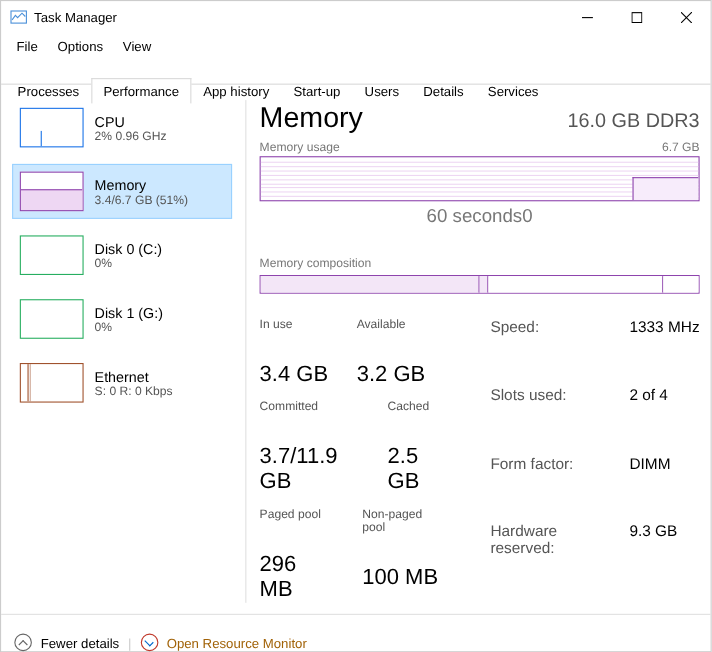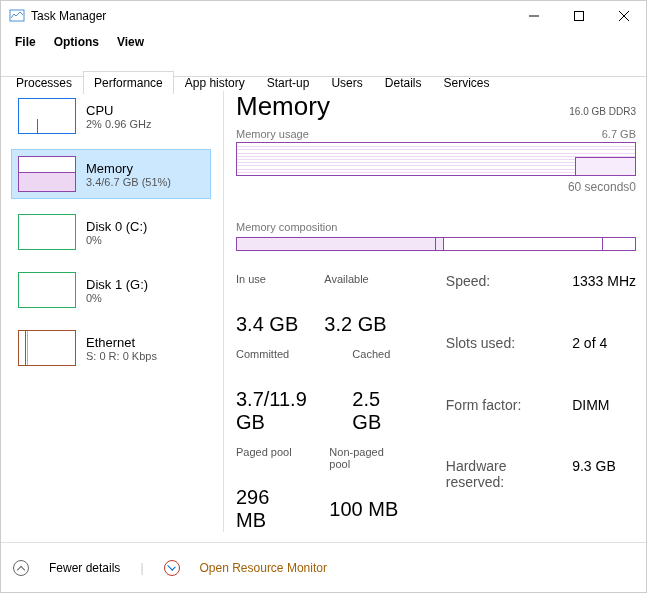--- a/index.html
+++ b/index.html
@@ -2,21 +2,21 @@
 <html><head>
 <meta charset="utf-8">
 <style>
   * { margin: 0; padding: 0; box-sizing: border-box; font-family: 'Segoe UI', Tahoma, sans-serif; }
   body { background: #fff; font-size: 12px; color: #000; width: 647px; height: 593px; overflow: hidden; display: flex; flex-direction: column; border: 1px solid #ccc; }
   .titlebar { display: flex; align-items: center; height: 30px; padding: 0 0 0 8px; }
   .titlebar .icon { width: 16px; height: 16px; margin-right: 6px; }
   .titlebar .title { flex: 1; font-size: 12px; }
   .window-controls { display: flex; }
   .window-controls .wc { width: 45px; height: 30px; display: flex; align-items: center; justify-content: center; cursor: default; }
-  .menubar { display: flex; padding: 2px 6px; gap: 2px; height: 22px; align-items: center; font-weight: bold; }
+  .menubar { display: flex; padding: 2px 6px; gap: 2px; height: 22px; align-items: center; }
   .menubar .menu-item { padding: 2px 8px; font-size: 12px; cursor: default; }
   .tabbar { display: flex; border-bottom: 1px solid #d9d9d9; padding: 0 4px; height: 24px; align-items: flex-end; }
   .tabbar .tab { padding: 4px 10px; font-size: 12px; border: 1px solid transparent; border-bottom: none; cursor: default; position: relative; top: 18px; }
   .tabbar .tab.active { border-color: #d9d9d9; background: #fff; }
   .content { flex: 1; display: flex; padding: 14px 10px 10px 10px; overflow: hidden; }
   .sidebar { width: 200px; display: flex; flex-direction: column; gap: 8px; }
   .divider { width: 1px; background: #e0e0e0; margin: 0 12px; }
   .side-item { display: flex; align-items: center; padding: 6px; border: 1px solid transparent; cursor: default; }
   .side-item.selected { background: #cce8ff; border-color: #99d1ff; }
   .side-thumb { width: 58px; height: 36px; border: 1px solid; margin-right: 10px; position: relative; background: #fff; overflow: hidden; }
@@ -27,43 +27,43 @@
   .side-text .t1 { font-size: 13px; }
   .side-text .t2 { font-size: 11px; color: #555; }
   .thumb-spike { position: absolute; bottom: 0; left: 18px; width: 1px; height: 40%; background: #1a73e8; }
   .thumb-mem-fill { position: absolute; bottom: 0; left: 0; right: 0; height: 55%; background: #eed7f3; border-top: 1px solid #8e44ad; }
   .thumb-eth-line { position: absolute; bottom: 0; left: 6px; width: 1px; height: 100%; background: #a0522d; }
   .thumb-eth-line2 { position: absolute; bottom: 0; left: 8px; width: 1px; height: 100%; background: #a0522d; opacity: .5; }
 
   .main { flex: 1; display: flex; flex-direction: column; }
   .heading-row { display: flex; justify-content: space-between; align-items: baseline; margin-bottom: 6px; }
   .heading-row .h1 { font-size: 26px; font-weight: 400; }
-  .heading-row .h2 { font-size: 10px; color: #555; margin-left: 36px; }
+  .heading-row .h2 { font-size: 18px; color: #555; margin-left: 36px; }
   .chart-label-row { display: flex; justify-content: space-between; font-size: 11px; color: #777; margin-bottom: 2px; }
   .usage-chart { height: 114px; border: 1px solid #8e44ad; position: relative; background: #fff; margin-bottom: 4px; overflow: hidden; }
   .chart-grid-h { position: absolute; left: 0; right: 0; height: 1px; background: #eed7f3; }
   .chart-fill { position: absolute; bottom: 0; background: #f7ecfb; border-top: 1px solid #8e44ad; border-left: 1px solid #8e44ad; right: 0; height: 55%; width: 15%; }
-  .axis-row { display: flex; justify-content: flex-end; font-size: 12px; color: #777; margin-bottom: 27px; }
+  .axis-row { display: flex; justify-content: center; font-size: 17px; color: #777; margin-bottom: 27px; }
   .comp-label { font-size: 11px; color: #777; margin-bottom: 4px; }
   .comp-chart { height: 44px; border: 1px solid #8e44ad; position: relative; display: flex; margin-bottom: 22px; }
   .comp-seg { height: 100%; border-right: 1px solid #8e44ad; }
   .comp-seg.inuse { background: #f3e6f7; width: 50%; }
   .comp-seg.mod { background: #f3e6f7; width: 2%; }
   .comp-seg.standby { background: #fff; width: 40%; }
   .comp-seg.free { background: #fff; flex: 1; border-right: none; }
 
   .stats { display: flex; gap: 40px; }
   .stats-col { display: flex; flex-direction: column; gap: 12px; }
   .stat-group { display: flex; gap: 26px; }
   .stat .label { font-size: 11px; color: #555; }
   .stat .value { font-size: 20px; margin-top: 28px; }
   .info-table { display: grid; grid-template-columns: auto auto; column-gap: 30px; row-gap: 4px; font-size: 14px; }
   .info-table .k { color: #555; }
 
-  .footer { border-top: 1px solid #e0e0e0; height: 50px; display: flex; align-items: center; padding: 0 12px; gap: 20px; }
+  .footer { border-top: 1px solid #e0e0e0; height: 34px; display: flex; align-items: flex-end; padding: 0 12px; gap: 8px; }
   .footer .link { color: #a16207; cursor: pointer; }
   .footer .sep { color: #ccc; }
   .circle-icon { width: 16px; height: 16px; border: 1px solid #666; border-radius: 50%; display: flex; align-items: center; justify-content: center; }
   .chevron-up { width: 6px; height: 6px; border-left: 1px solid #666; border-top: 1px solid #666; transform: rotate(45deg); position: relative; top: 2px; }
   .res-icon { width: 16px; height: 16px; border: 1.5px solid #c0392b; border-radius: 50%; position: relative; display: flex; align-items: center; justify-content: center; }
   .res-icon::after { content: ''; width: 4px; height: 6px; border-left: 1.5px solid #0066cc; border-bottom: 1.5px solid #0066cc; transform: rotate(-45deg); position: relative; top: -1px; }
 </style>
 </head>
 <body>
 

